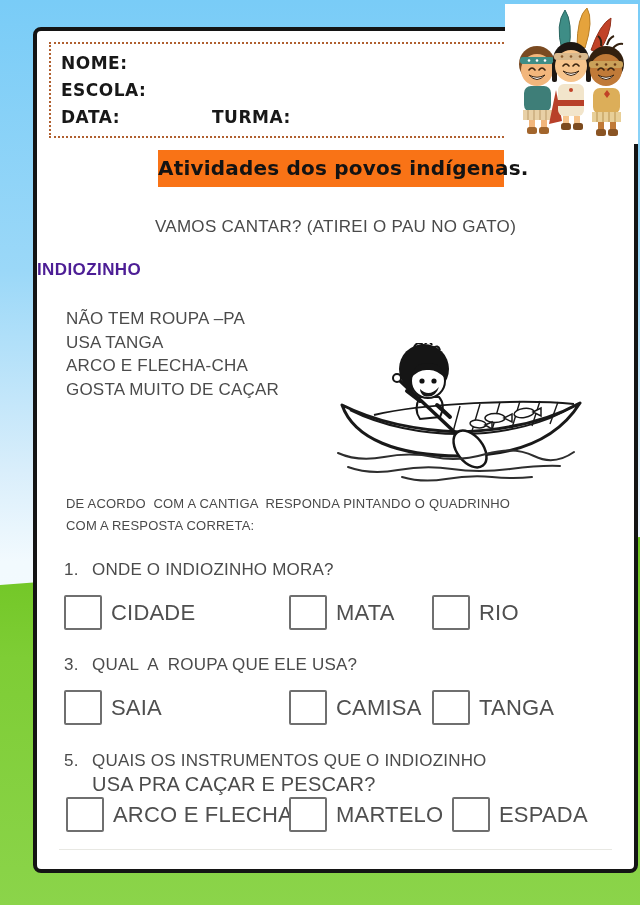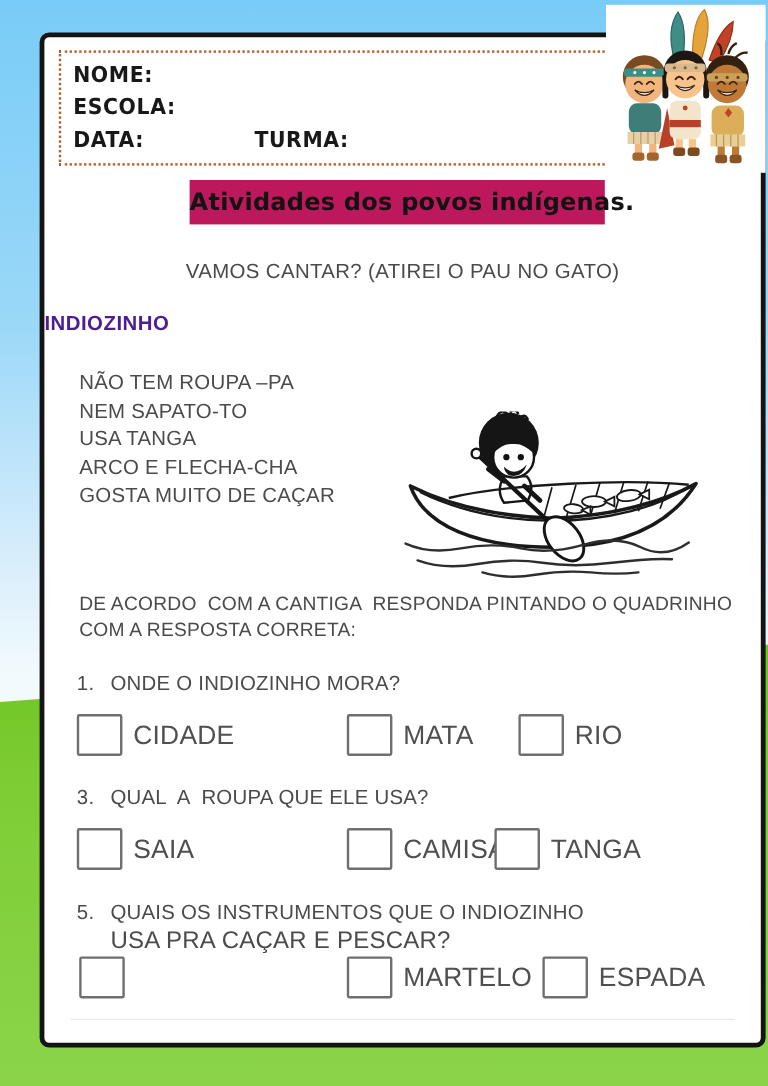--- a/index.html
+++ b/index.html
@@ -23,35 +23,35 @@
         display:flex;flex-direction:column;justify-content:space-evenly;
         padding:2px 10px;}
   .field-row{display:flex;align-items:center;gap:6px;}
   .field-label{font-family:"DejaVu Sans",sans-serif;font-weight:bold;font-size:17px;
         color:#181818;letter-spacing:.5px;transform:scaleY(1.08);white-space:pre;}
   .write-line{flex:1;height:20px;}
   .write-line.short{flex:0 0 80px;}
 
   
   .title-badge{position:absolute;left:121px;top:119px;width:346px;height:37px;
-        background:#be185d;color:#131313;font-family:"DejaVu Sans",sans-serif;
+        background:#f97316;color:#131313;font-family:"DejaVu Sans",sans-serif;
         font-weight:bold;font-size:20px;line-height:37px;text-align:center;
         letter-spacing:.2px;white-space:nowrap;}
 
   .song-intro{position:absolute;left:0;right:0;top:186px;text-align:center;
         font-size:17px;color:#4a4a4a;letter-spacing:.3px;}
   .song-name{position:absolute;left:0;right:0;top:229px;text-align:left;
         font-size:17px;font-weight:bold;color:#4c1d95;letter-spacing:.4px;}
 
   .lyrics{position:absolute;left:29px;top:276px;font-size:17px;line-height:23.5px;
         color:#4b4b4b;letter-spacing:.2px;}
 
   .canoe{position:absolute;left:295px;top:312px;width:260px;height:148px;}
 
-  .instructions{position:absolute;left:29px;top:462px;font-size:16px;
+  .instructions{position:absolute;left:29px;top:462px;font-size:13px;
         line-height:22px;color:#4a4a4a;letter-spacing:.2px;}
   .pre{white-space:pre-wrap;}
 
   .q-title{position:absolute;left:27px;right:20px;display:flex;
         font-size:17px;color:#4b4b4b;letter-spacing:.2px;}
   .q-num{width:28px;flex:0 0 28px;}
   .q-text{flex:1;}
   .q-line2{position:absolute;left:55px;font-size:20px;color:#4b4b4b;letter-spacing:.2px;}
   .q1-title{top:529px;} .q3-title{top:624px;}
   .q5-title{top:720px;} .q5-line2{top:742px;}
@@ -92,21 +92,20 @@
       </div>
     </div>
 
     <div class="title-badge">Atividades dos povos indígenas.</div>
 
     <div class="song-intro">VAMOS CANTAR? (ATIREI O PAU NO GATO)</div>
     <div class="song-name">INDIOZINHO</div>
 
     <div class="lyrics">
       <div class="lyric">NÃO TEM ROUPA –PA</div>
-      <div class="lyric">NEM SAPATO-TO</div>
       <div class="lyric">USA TANGA</div>
       <div class="lyric">ARCO E FLECHA-CHA</div>
       <div class="lyric">GOSTA MUITO DE CAÇAR</div>
     </div>
 
     <svg class="canoe" viewBox="0 0 260 148">
 
       <path d="M88 54 Q81 66 88 76 L108 74 Q114 62 107 54 Z" fill="#fff" stroke="#151515" stroke-width="2"></path>
 
       <path d="M10 62 C22 96 66 113 128 113 C186 113 226 95 248 60 C221 75 180 87 128 89 C76 87 38 76 10 62 Z" fill="#fff" stroke="#191919" stroke-width="3" stroke-linejoin="round"></path>
@@ -176,34 +175,35 @@
     </div>
     <div class="opt-row row3">
       <div class="option" style="left:27px">
         <span class="checkbox"></span>
         <span class="opt-label">SAIA</span>
       </div>
       <div class="option" style="left:252px">
         <span class="checkbox"></span>
         <span class="opt-label">CAMISA</span>
       </div>
-      <div class="option" style="left:375px">
+      <div class="option" style="left:395px">
         <span class="checkbox"></span>
         <span class="opt-label">TANGA</span>
       </div>
     </div>
 
     <div class="q-title q5-title">
       <span class="q-num">5.</span>
       <span class="q-text pre">QUAIS OS INSTRUMENTOS QUE O INDIOZINHO</span>
     </div>
     <div class="q-line2 q5-line2 pre">USA PRA CAÇAR E PESCAR?</div>
     <div class="opt-row row5">
       <div class="option" style="left:29px">
         <span class="checkbox"></span>
+        <span class="opt-label">ARCO E FLECHA</span>
       </div>
       <div class="option" style="left:252px">
         <span class="checkbox"></span>
         <span class="opt-label">MARTELO</span>
       </div>
       <div class="option" style="left:415px">
         <span class="checkbox"></span>
         <span class="opt-label">ESPADA</span>
       </div>
     </div>

